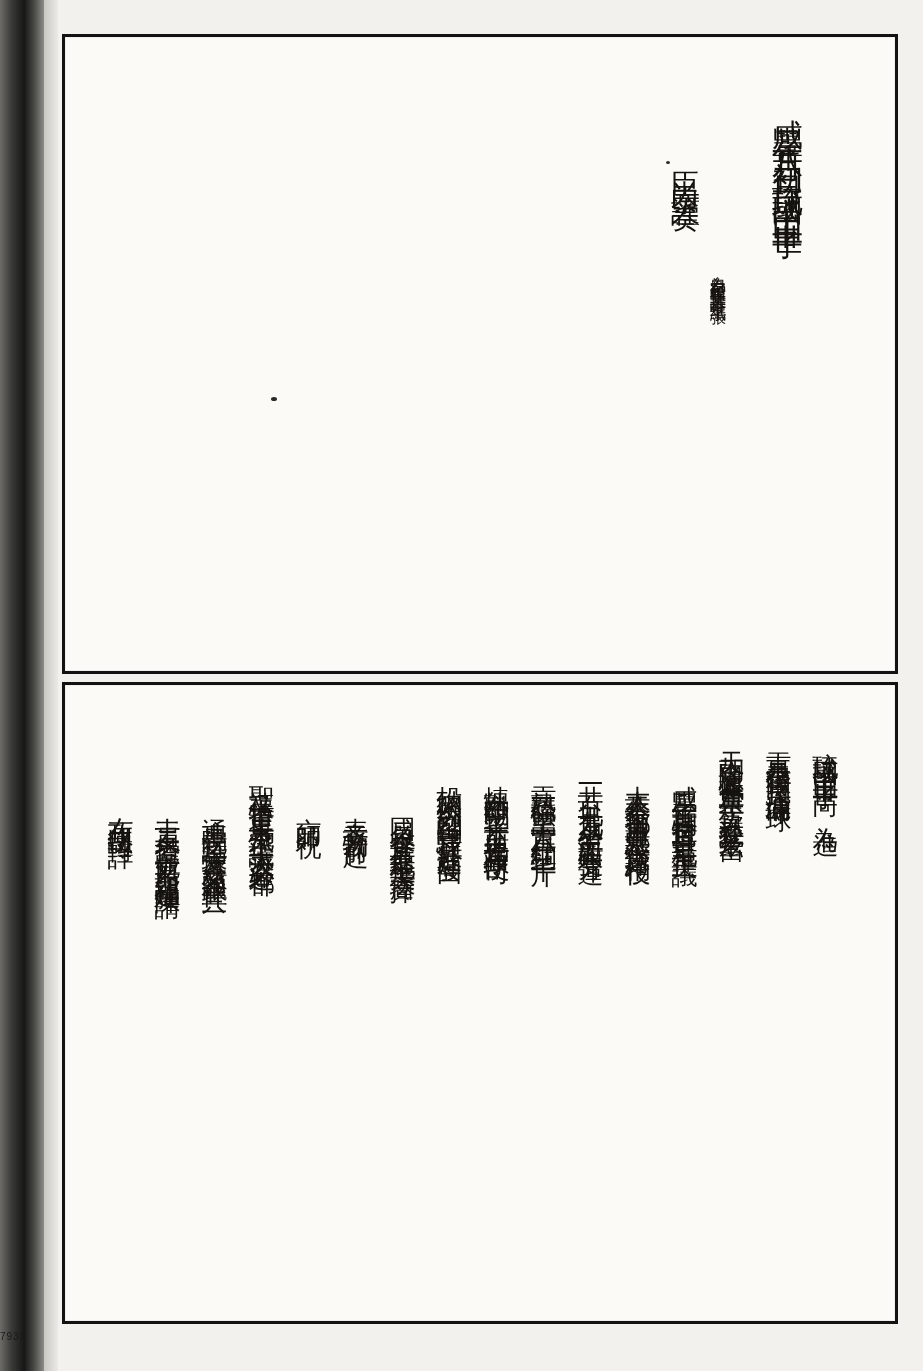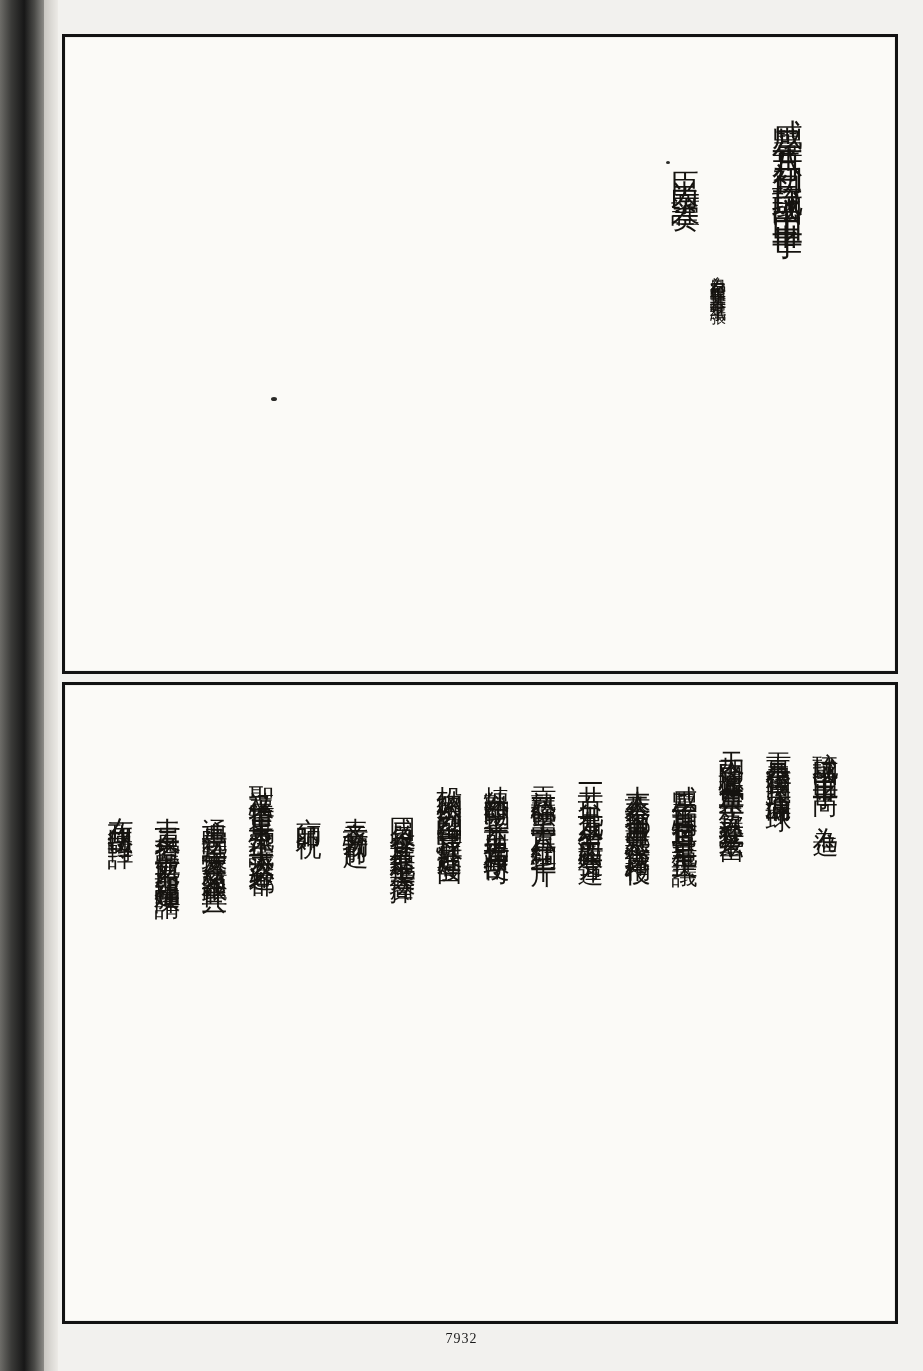--- a/index.html
+++ b/index.html
@@ -112,23 +112,22 @@
   }
   .leaf-bottom .col.indent1 { padding-top: 34px; }
   .leaf-bottom .col.indent2 { padding-top: 66px; }
 
   
   .folio {
     position: absolute;
     left: 0;
     right: 0;
     top: 1331px;
-    text-align: center;
-    font-family: Liberation Serif, serif;
-    font-size: 14px;
+    font-family: Liberation Sans, sans-serif;
+    font-size: 10px;
     letter-spacing: 1px;
     color: #1a1a1a;
   }
 
   
   .speck { position: absolute; background: #2a2a28; border-radius: 50%; }
 </style>
 </head>
 <body>
 

